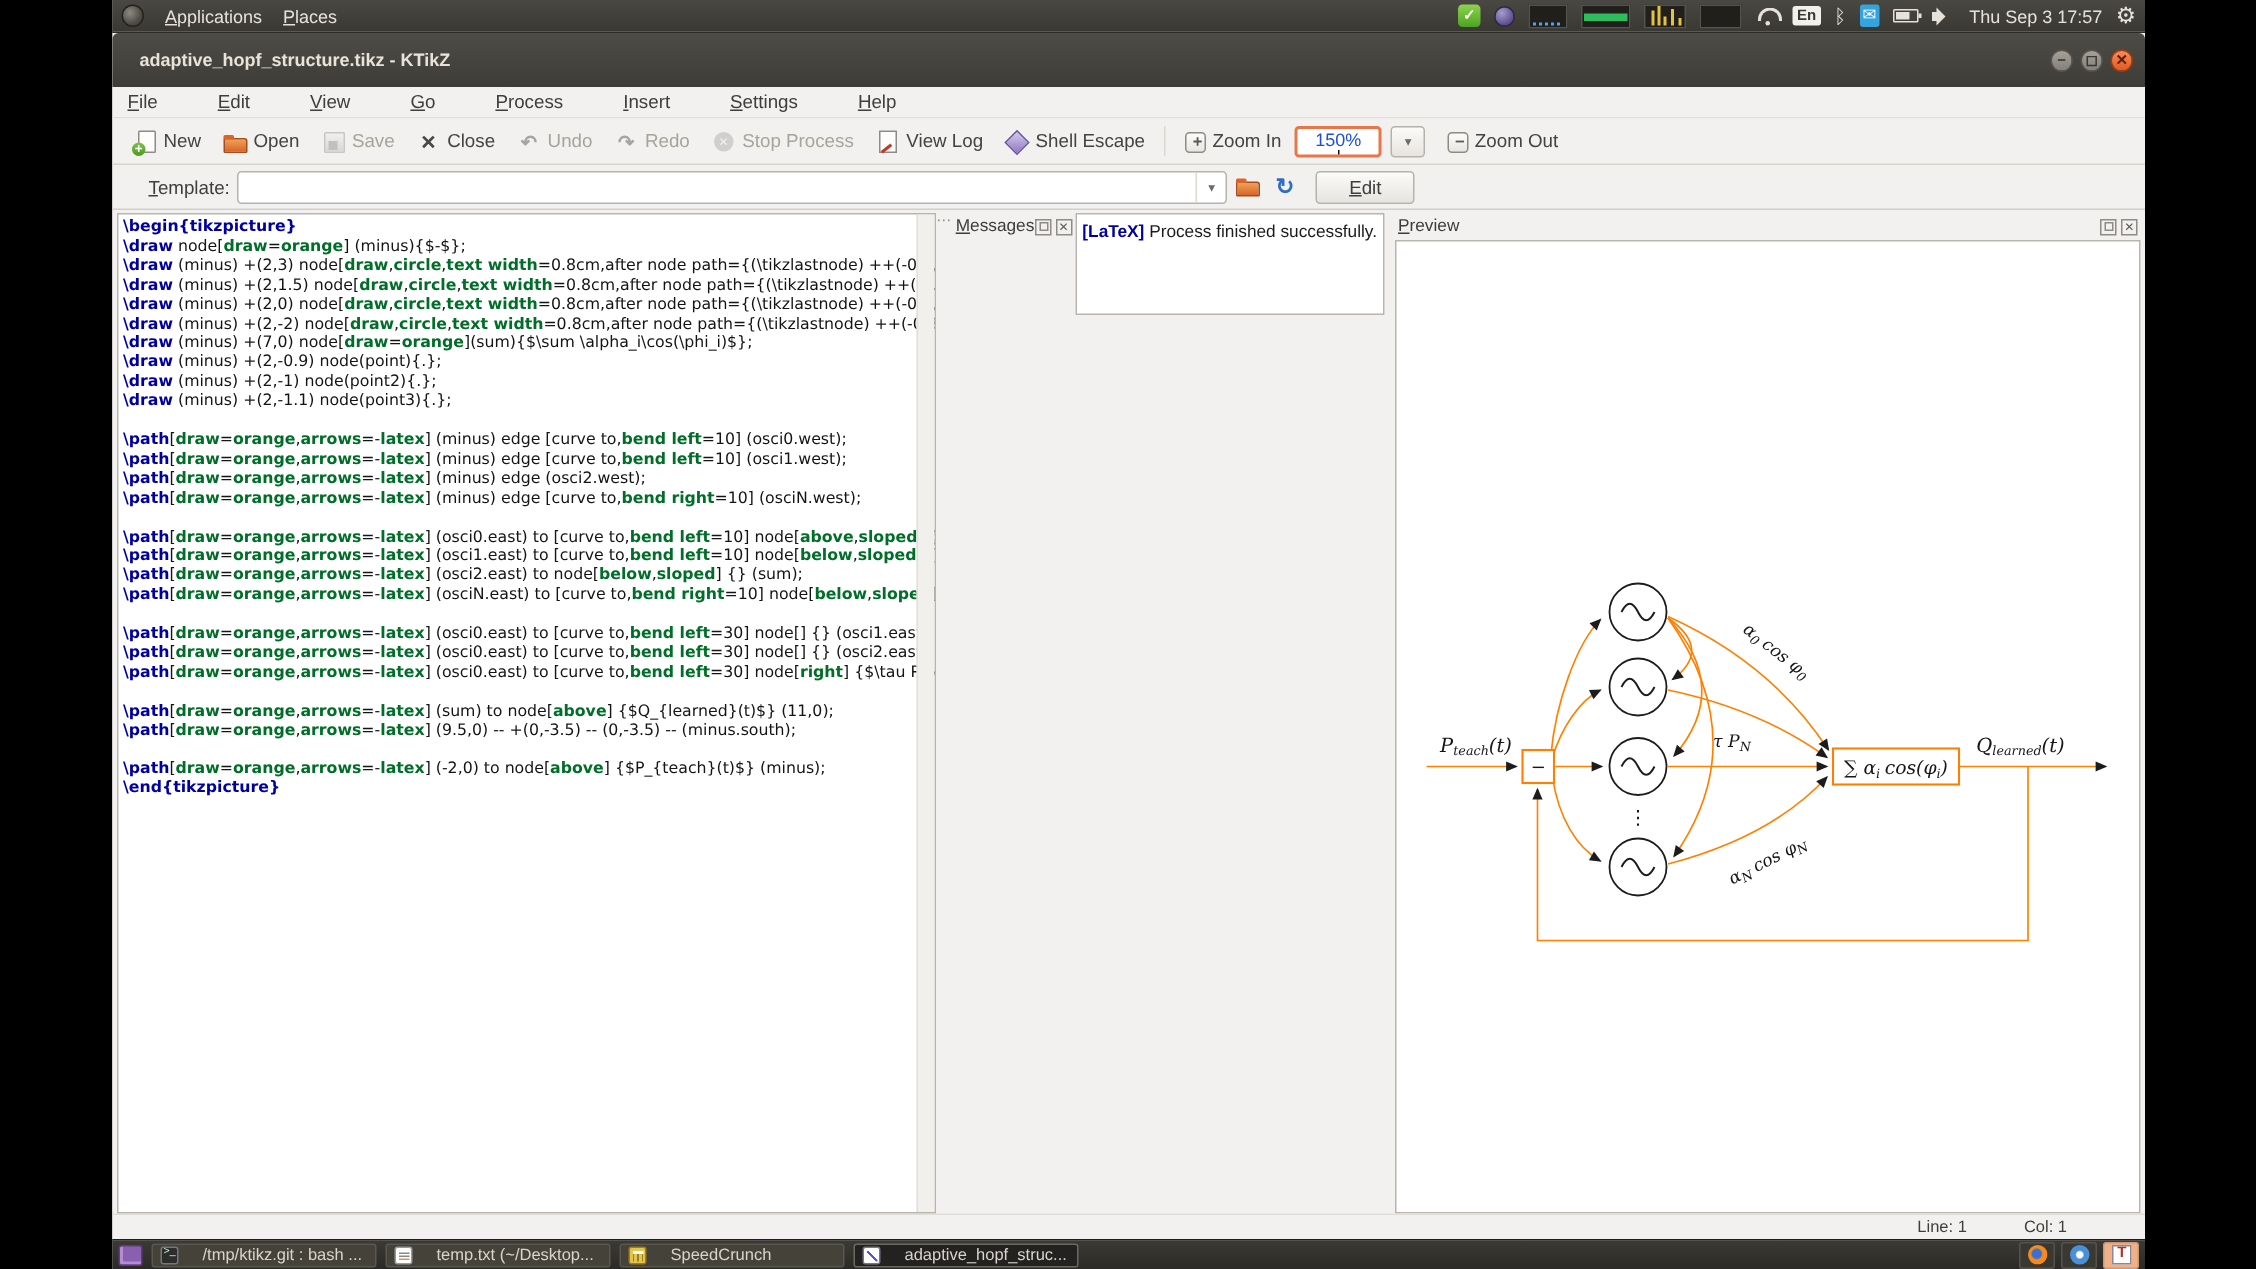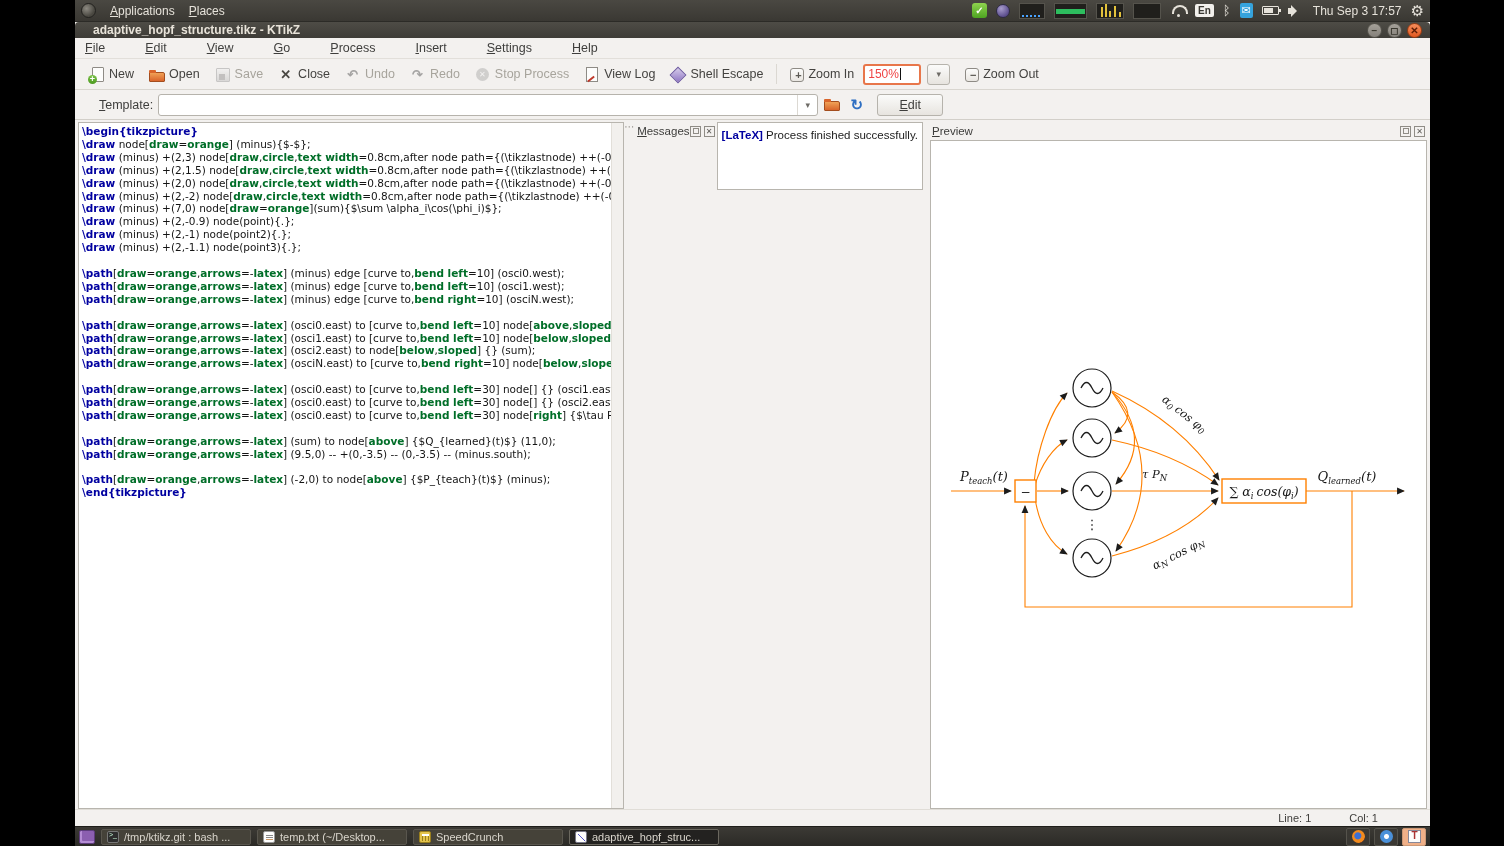--- a/index.html
+++ b/index.html
@@ -33,21 +33,21 @@
   .battery::before { content:""; position:absolute; left:1px; top:1px; bottom:1px; width:9px; background:#e6e2da; }
   .battery::after { content:""; position:absolute; right:-3px; top:2px; width:2px; height:3px; background:#e6e2da; }
   .vol { position:relative; width:16px; height:12px; }
   .vol::before { content:""; position:absolute; left:0; top:3px; width:4px; height:6px; background:#e6e2da; }
   .vol::after { content:""; position:absolute; left:3px; top:0; border-left:6px solid #e6e2da; border-top:6px solid transparent; border-bottom:6px solid transparent; }
   .clock { font-size:12px; }
 
   
   .win { position:absolute; left:0; right:0; top:22px; height:804px; background:#f3f1ef;
          display:flex; flex-direction:column; }
-  .titlebar { height:16px; background:linear-gradient(#4e4c46,#3e3c37); color:#e8e3d9;
+  .titlebar { height:36px; background:linear-gradient(#4e4c46,#3e3c37); color:#e8e3d9;
     font-weight:bold; font-size:12px; display:flex; align-items:center; padding:0 8px 0 18px;
     border-radius:4px 4px 0 0; }
   .win-ctrls { margin-left:auto; display:flex; gap:5px; }
   .wc { width:15px; height:15px; border-radius:50%; background:linear-gradient(#a5a199,#84807a); border:1px solid #55534c;
         color:#3a382f; font-size:10px; line-height:13px; text-align:center; font-weight:bold; }
   .wc.close { background:linear-gradient(#f58d5c,#e25a21); border-color:#9c3c12; color:#5d1d05; }
   .menubar { height:21px; display:flex; align-items:center; gap:40px; padding:0 10px; background:#f3f1ef;
     font-size:12.5px; color:#3e3e3c; border-bottom:1px solid #e2dfda; }
   .menubar > span { cursor:default; }
 
@@ -67,21 +67,21 @@
   .ti-glyph { font-size:13px; line-height:17px; text-align:center; color:#4a4843; font-weight:bold; }
   .ti-stop::before { content:"✕"; position:absolute; left:2px; top:2px; width:13px; height:13px; border-radius:50%; background:#a9a6a0; color:#f5f4f1; font-size:8px; line-height:13px; text-align:center; }
   .ti-log::before { content:""; position:absolute; left:3px; top:1px; width:10px; height:13px; background:#fdfdfc; border:1px solid #8e8b85; }
   .ti-log::after { content:""; position:absolute; left:4px; bottom:3px; width:8px; height:2px; background:#c0392b; transform:rotate(-38deg); }
   .ti-shell::before { content:""; position:absolute; left:3px; top:3px; width:10px; height:10px; transform:rotate(45deg); background:linear-gradient(135deg,#d6ccea,#8f76c4); border:1px solid #6a56a0; }
   .ti-box { border:1px solid #8e8b85; border-radius:3px; background:linear-gradient(#fcfcfb,#e9e6e1); width:14px; height:14px; margin-top:1.5px; }
   .ti-box::after { position:absolute; left:0; top:0; width:14px; text-align:center; font-weight:bold; color:#5c5a54; font-size:11px; line-height:13px; }
   .ti-zin::after { content:"+"; } .ti-zout::after { content:"−"; }
   .tsep { width:1px; height:20px; background:#dbd8d2; margin:0 4px; }
   .zoom-combo { width:58px; height:21px; border:2px solid #e8764a; border-radius:3px; background:#fff;
-    display:flex; align-items:center; padding:0 3px; font-size:12px; color:#ef4444; }
+    display:flex; align-items:center; padding:0 3px; font-size:12px; color:#1d4ed8;flex-direction:column; }
   .caret { width:1px; height:12px; background:#111; margin-left:1px; }
   .combo-arrow { width:23px; height:21px; border:1px solid #b6b3ac; border-radius:3px; margin-left:2px;
     background:linear-gradient(#fbfbfa,#e7e4df); text-align:center; line-height:19px; font-size:9px; color:#6e6b66; }
 
   
   .template-row { height:30px; display:flex; align-items:center; padding:0 24px; gap:5px; background:#f3f1ef;
     border-bottom:1px solid #d2cfc9; font-size:12.5px; color:#3e3e3c; }
   .template-input { flex:1; max-width:660px; height:22px; background:#fff; border:1px solid #b6b3ac; border-radius:3px;
     display:flex; align-items:center; }
   .template-input .arrow { margin-left:auto; width:20px; text-align:center; font-size:9px; color:#6e6b66; border-left:1px solid #dcd9d3; line-height:20px; }
@@ -111,21 +111,21 @@
   .preview-content { flex:1; background:#fff; border:1px solid #b8b5ae; overflow:hidden; }
 
   .statusbar { height:17px; display:flex; align-items:center; justify-content:flex-end; gap:38px;
     padding-right:52px; font-size:11px; color:#3f3e3b; background:#f3f1ef; border-top:1px solid #e0ddd7; }
 
   
   .taskbar { position:absolute; left:0; right:0; bottom:0; height:20px; background:linear-gradient(#3c3a35,#2b2a26);
     display:flex; align-items:center; gap:6px; padding:0 4px; border-top:1px solid #1e1d1a; }
   .ws-switch { width:16px; height:14px; background:#8b5fb0; border:1px solid #5d3c7c; border-radius:2px;
     box-shadow:inset 2px -2px 0 #b48cd4; }
-  .task-btn { width:150px; height:16px; display:flex; align-items:center; gap:5px; padding:0 5px;
+  .task-btn { width:150px; height:16px; display:flex; align-items:center; gap:16px; padding:0 5px;
     background:#454239; border:1px solid #59564e; border-radius:2px; color:#d9d5cc; font-size:11px;
     overflow:hidden; white-space:nowrap; }
   .task-btn.active { background:#232220; border-color:#6b685f; }
   .task-ico { width:12px; height:12px; flex:none; border-radius:2px; position:relative; }
   .ico-term { background:#2d2d2d; border:1px solid #777; }
   .ico-term::after { content:">_"; position:absolute; left:1px; top:-1px; color:#cfd; font-size:7px; }
   .ico-edit { background:#fdfdfc; border:1px solid #999; }
   .ico-edit::after { content:""; position:absolute; left:2px; top:3px; width:7px; height:1px; background:#888; box-shadow:0 2px 0 #888, 0 4px 0 #c96; }
   .ico-calc { background:#e4c44c; border:1px solid #9a7f1e; }
   .ico-calc::after { content:""; position:absolute; left:2px; top:2px; width:7px; height:7px;
@@ -281,20 +281,21 @@
                 <div class="code-line"><span class="cmd">\draw</span> (minus) +(2,1.5) node[<span class="kw">draw</span>,<span class="kw">circle</span>,<span class="kw">text width</span>=0.8cm,after node path={(\tikzlastnode) ++(-0.3,0) sin +(0.15,0.15) cos +(0.15,-0.15) sin +(0.15,-0.15) cos +(0.15,0.15)}](osci1){};</div>
                 <div class="code-line"><span class="cmd">\draw</span> (minus) +(2,0) node[<span class="kw">draw</span>,<span class="kw">circle</span>,<span class="kw">text width</span>=0.8cm,after node path={(\tikzlastnode) ++(-0.3,0) sin +(0.15,0.15) cos +(0.15,-0.15) sin +(0.15,-0.15) cos +(0.15,0.15)}](osci2){};</div>
                 <div class="code-line"><span class="cmd">\draw</span> (minus) +(2,-2) node[<span class="kw">draw</span>,<span class="kw">circle</span>,<span class="kw">text width</span>=0.8cm,after node path={(\tikzlastnode) ++(-0.3,0) sin +(0.15,0.15) cos +(0.15,-0.15) sin +(0.15,-0.15) cos +(0.15,0.15)}](osciN){};</div>
                 <div class="code-line"><span class="cmd">\draw</span> (minus) +(7,0) node[<span class="kw">draw</span>=<span class="kw">orange</span>](sum){$\sum \alpha_i\cos(\phi_i)$};</div>
                 <div class="code-line"><span class="cmd">\draw</span> (minus) +(2,-0.9) node(point){.};</div>
                 <div class="code-line"><span class="cmd">\draw</span> (minus) +(2,-1) node(point2){.};</div>
                 <div class="code-line"><span class="cmd">\draw</span> (minus) +(2,-1.1) node(point3){.};</div>
                 <div class="code-line">&nbsp;</div>
                 <div class="code-line"><span class="cmd">\path</span>[<span class="kw">draw</span>=<span class="kw">orange</span>,<span class="kw">arrows</span>=-<span class="kw">latex</span>] (minus) edge [curve to,<span class="kw">bend left</span>=10] (osci0.west);</div>
                 <div class="code-line"><span class="cmd">\path</span>[<span class="kw">draw</span>=<span class="kw">orange</span>,<span class="kw">arrows</span>=-<span class="kw">latex</span>] (minus) edge [curve to,<span class="kw">bend left</span>=10] (osci1.west);</div>
+                <div class="code-line"><span class="cmd">\path</span>[<span class="kw">draw</span>=<span class="kw">orange</span>,<span class="kw">arrows</span>=-<span class="kw">latex</span>] (minus) edge (osci2.west);</div>
                 <div class="code-line"><span class="cmd">\path</span>[<span class="kw">draw</span>=<span class="kw">orange</span>,<span class="kw">arrows</span>=-<span class="kw">latex</span>] (minus) edge [curve to,<span class="kw">bend right</span>=10] (osciN.west);</div>
                 <div class="code-line">&nbsp;</div>
                 <div class="code-line"><span class="cmd">\path</span>[<span class="kw">draw</span>=<span class="kw">orange</span>,<span class="kw">arrows</span>=-<span class="kw">latex</span>] (osci0.east) to [curve to,<span class="kw">bend left</span>=10] node[<span class="kw">above</span>,<span class="kw">sloped</span>] {$\alpha_0\cos\phi_0$} (sum.160);</div>
                 <div class="code-line"><span class="cmd">\path</span>[<span class="kw">draw</span>=<span class="kw">orange</span>,<span class="kw">arrows</span>=-<span class="kw">latex</span>] (osci1.east) to [curve to,<span class="kw">bend left</span>=10] node[<span class="kw">below</span>,<span class="kw">sloped</span>] {} (sum.170);</div>
                 <div class="code-line"><span class="cmd">\path</span>[<span class="kw">draw</span>=<span class="kw">orange</span>,<span class="kw">arrows</span>=-<span class="kw">latex</span>] (osci2.east) to node[<span class="kw">below</span>,<span class="kw">sloped</span>] {} (sum);</div>
                 <div class="code-line"><span class="cmd">\path</span>[<span class="kw">draw</span>=<span class="kw">orange</span>,<span class="kw">arrows</span>=-<span class="kw">latex</span>] (osciN.east) to [curve to,<span class="kw">bend right</span>=10] node[<span class="kw">below</span>,<span class="kw">sloped</span>] {$\alpha_N\cos\phi_N$} (sum.200);</div>
                 <div class="code-line">&nbsp;</div>
                 <div class="code-line"><span class="cmd">\path</span>[<span class="kw">draw</span>=<span class="kw">orange</span>,<span class="kw">arrows</span>=-<span class="kw">latex</span>] (osci0.east) to [curve to,<span class="kw">bend left</span>=30] node[] {} (osci1.east);</div>
                 <div class="code-line"><span class="cmd">\path</span>[<span class="kw">draw</span>=<span class="kw">orange</span>,<span class="kw">arrows</span>=-<span class="kw">latex</span>] (osci0.east) to [curve to,<span class="kw">bend left</span>=30] node[] {} (osci2.east);</div>
                 <div class="code-line"><span class="cmd">\path</span>[<span class="kw">draw</span>=<span class="kw">orange</span>,<span class="kw">arrows</span>=-<span class="kw">latex</span>] (osci0.east) to [curve to,<span class="kw">bend left</span>=30] node[<span class="kw">right</span>] {$\tau P_N$} (osciN.east);</div>

